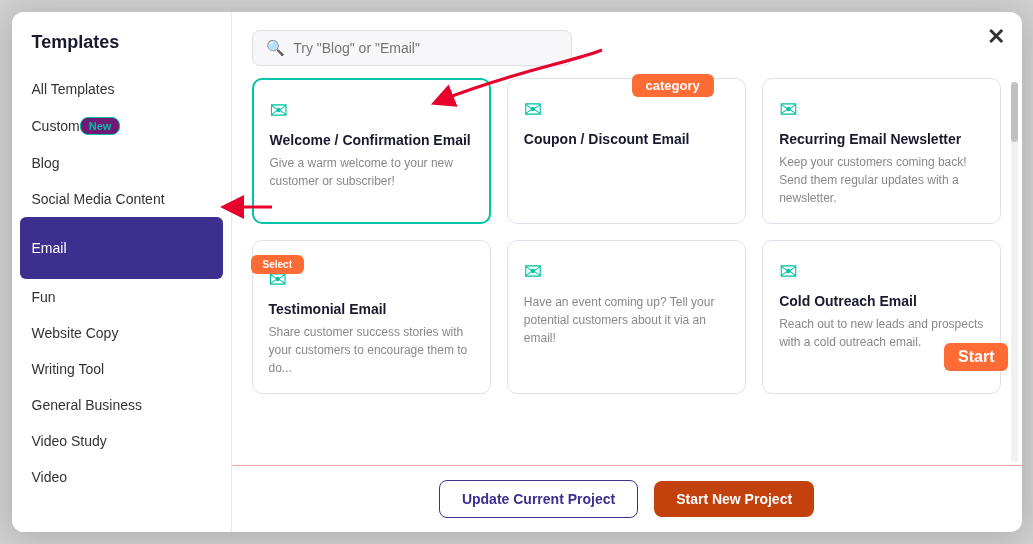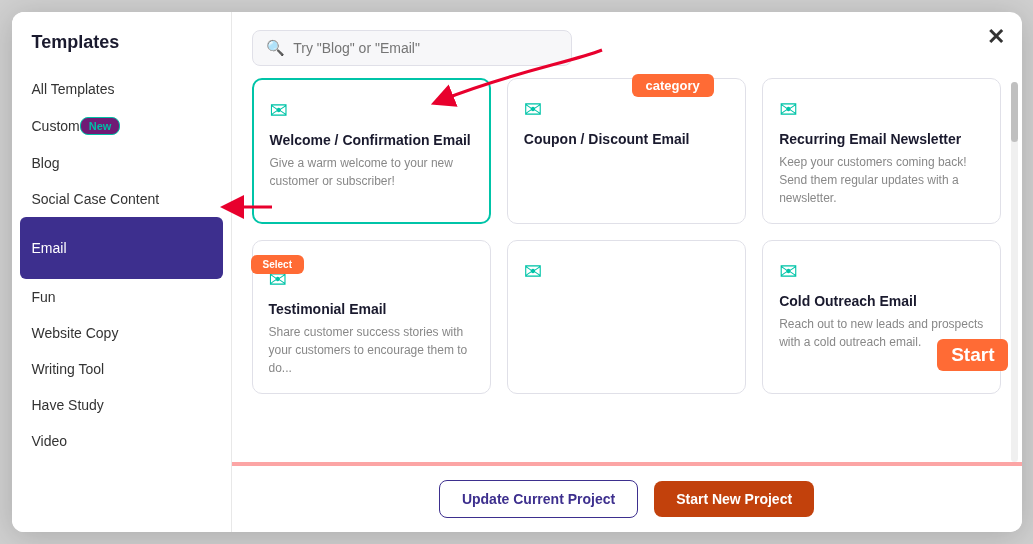--- a/index.html
+++ b/index.html
@@ -183,34 +183,34 @@
       border-radius: 6px;
       padding: 4px 12px;
       z-index: 5;
     }
     .start-badge {
       position: absolute;
       bottom: 22px;
       right: -8px;
       background: #ff6b35;
       color: #fff;
-      font-size: 19px;
+      font-size: 16px;
       font-weight: 700;
       border-radius: 6px;
       padding: 5px 14px;
       z-index: 5;
     }
     
     .footer {
       display: flex;
       justify-content: center;
       align-items: center;
       gap: 16px;
       padding: 14px 20px;
-      border-top: 4px solid #fca5a5;
+      border-top: 1px solid #fca5a5;
       background: #fff;
     }
     .btn-outline {
       border: 1.5px solid #3d2f8e;
       color: #3d2f8e;
       background: #fff;
       border-radius: 8px;
       padding: 10px 22px;
       font-size: 14px;
       font-weight: 600;
@@ -266,36 +266,39 @@
       <span>All Templates</span>
     </div>
     <div class="sidebar-item custom-item">
       <span>Custom</span>
       <span class="new-badge">New</span>
     </div>
     <div class="sidebar-item">
       <span>Blog</span>
     </div>
     <div class="sidebar-item">
-      <span>Social Case Content</span>
+      <span>Social Media Content</span>
     </div>
     <div class="sidebar-item active">
       <span>Email</span>
     </div>
     <div class="sidebar-item">
       <span>Fun</span>
     </div>
     <div class="sidebar-item">
       <span>Website Copy</span>
     </div>
     <div class="sidebar-item">
       <span>Writing Tool</span>
     </div>
     <div class="sidebar-item">
-      <span>Have Study</span>
+      <span>General Business</span>
+    </div>
+    <div class="sidebar-item">
+      <span>Video Study</span>
     </div>
     <div class="sidebar-item">
       <span>Video</span>
     </div>
   </div>
 
   <div class="main">
 
     <div class="main-header">
       <div class="search-bar">
@@ -329,20 +332,21 @@
 
         <div class="card" style="position:relative;">
           <span class="select-badge">Select</span>
           <div class="card-icon" style="margin-top:8px;">✉</div>
           <div class="card-title">Testimonial Email</div>
           <div class="card-desc">Share customer success stories with your customers to encourage them to do...</div>
         </div>
 
         <div class="card">
           <div class="card-icon">✉</div>
+          <div class="card-desc">Have an event coming up? Tell your potential customers about it via an email!</div>
         </div>
 
         <div class="card" style="position:relative;">
           <div class="card-icon">✉</div>
           <div class="card-title">Cold Outreach Email</div>
           <div class="card-desc">Reach out to new leads and prospects with a cold outreach email.</div>
           <span class="start-badge">Start</span>
         </div>
 
       </div>

